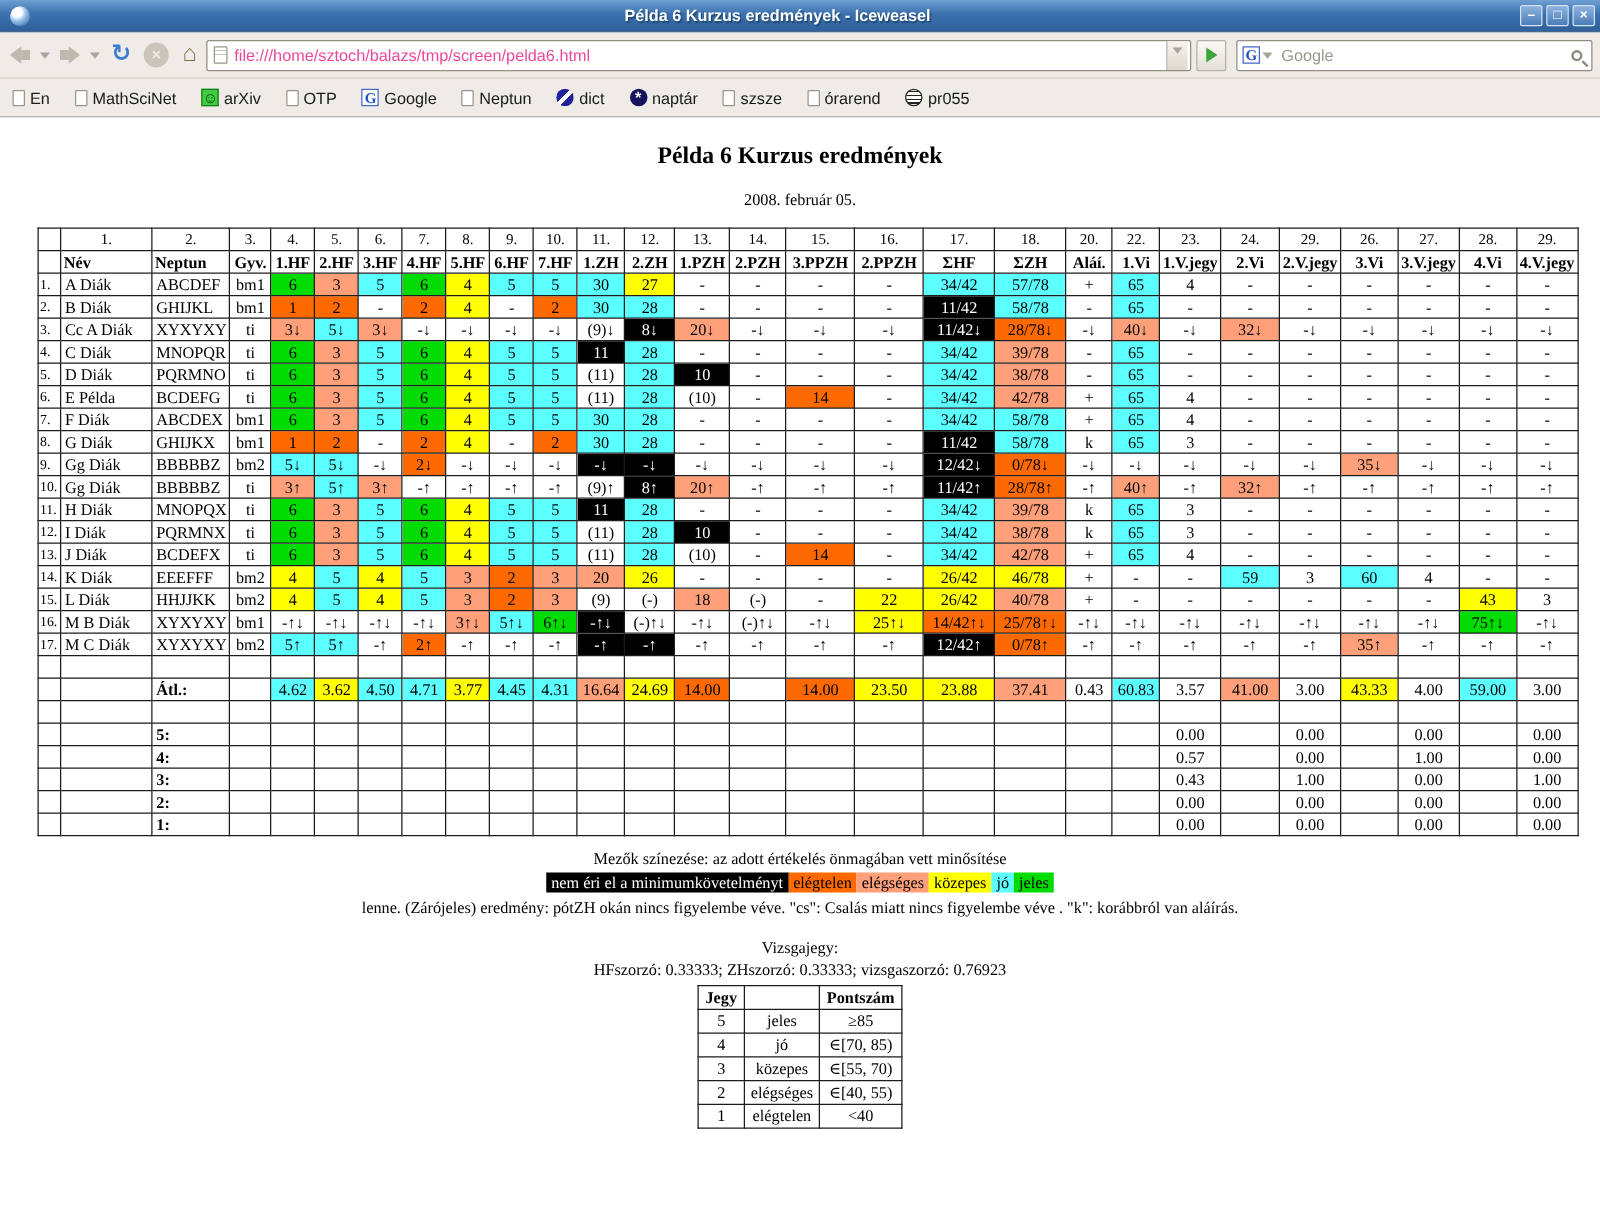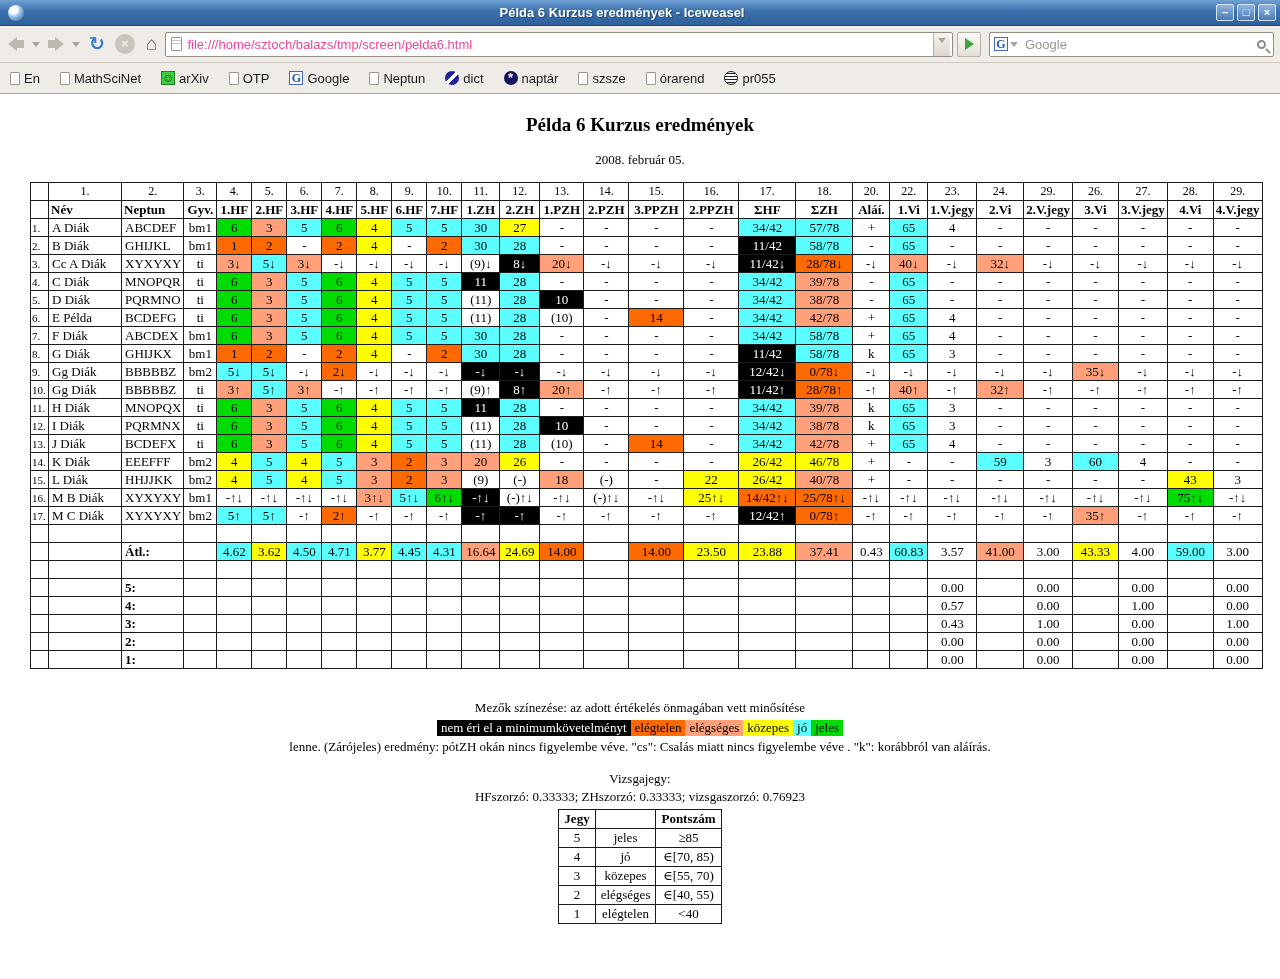--- a/index.html
+++ b/index.html
@@ -83,21 +83,21 @@
   table.main { border-collapse:collapse; margin:14px 0 0 30px; table-layout:fixed; }
   table.main td, table.main th { border:1px solid #1c1c1c; font-size:13px; font-weight:normal;
     height:18px; padding:0 2px; text-align:center; overflow:hidden; white-space:nowrap; color:#000;}
   table.main tr.colnums td { font-size:12px; }
   table.main tr.colnames th { font-weight:bold; }
   table.main td.al { text-align:left; padding-left:3px; }
   table.main td.rownum { font-size:11px; text-align:left; padding-left:1px;}
   table.main td.bold { font-weight:bold; text-align:left; }
   table.main td.k { color:#fff; }
 
-  .foot { text-align:center; font-size:13px; margin-top:31px; color:#000;}
+  .foot { text-align:center; font-size:13px; margin-top:10px; color:#000;}
   .legend-row { text-align:center; margin-top:2px; }
   .legend-chip { display:inline-block; font-size:13px; padding:0px 4px; border:0; color:#000;}
   .foot2 { text-align:center; font-size:13px; margin-top:3px; color:#000;}
   .vhead { text-align:center; font-size:13px; margin-top:16px; color:#000;}
   .vline { text-align:center; font-size:13px; margin-top:2px; color:#000;}
   table.grades { border-collapse:collapse; margin:4px auto 0 auto; }
   table.grades td, table.grades th { border:1px solid #1c1c1c; font-size:13px; padding:1px 5px;
     text-align:center; color:#000; height:16px;}
   table.grades th { font-weight:bold; }
 

